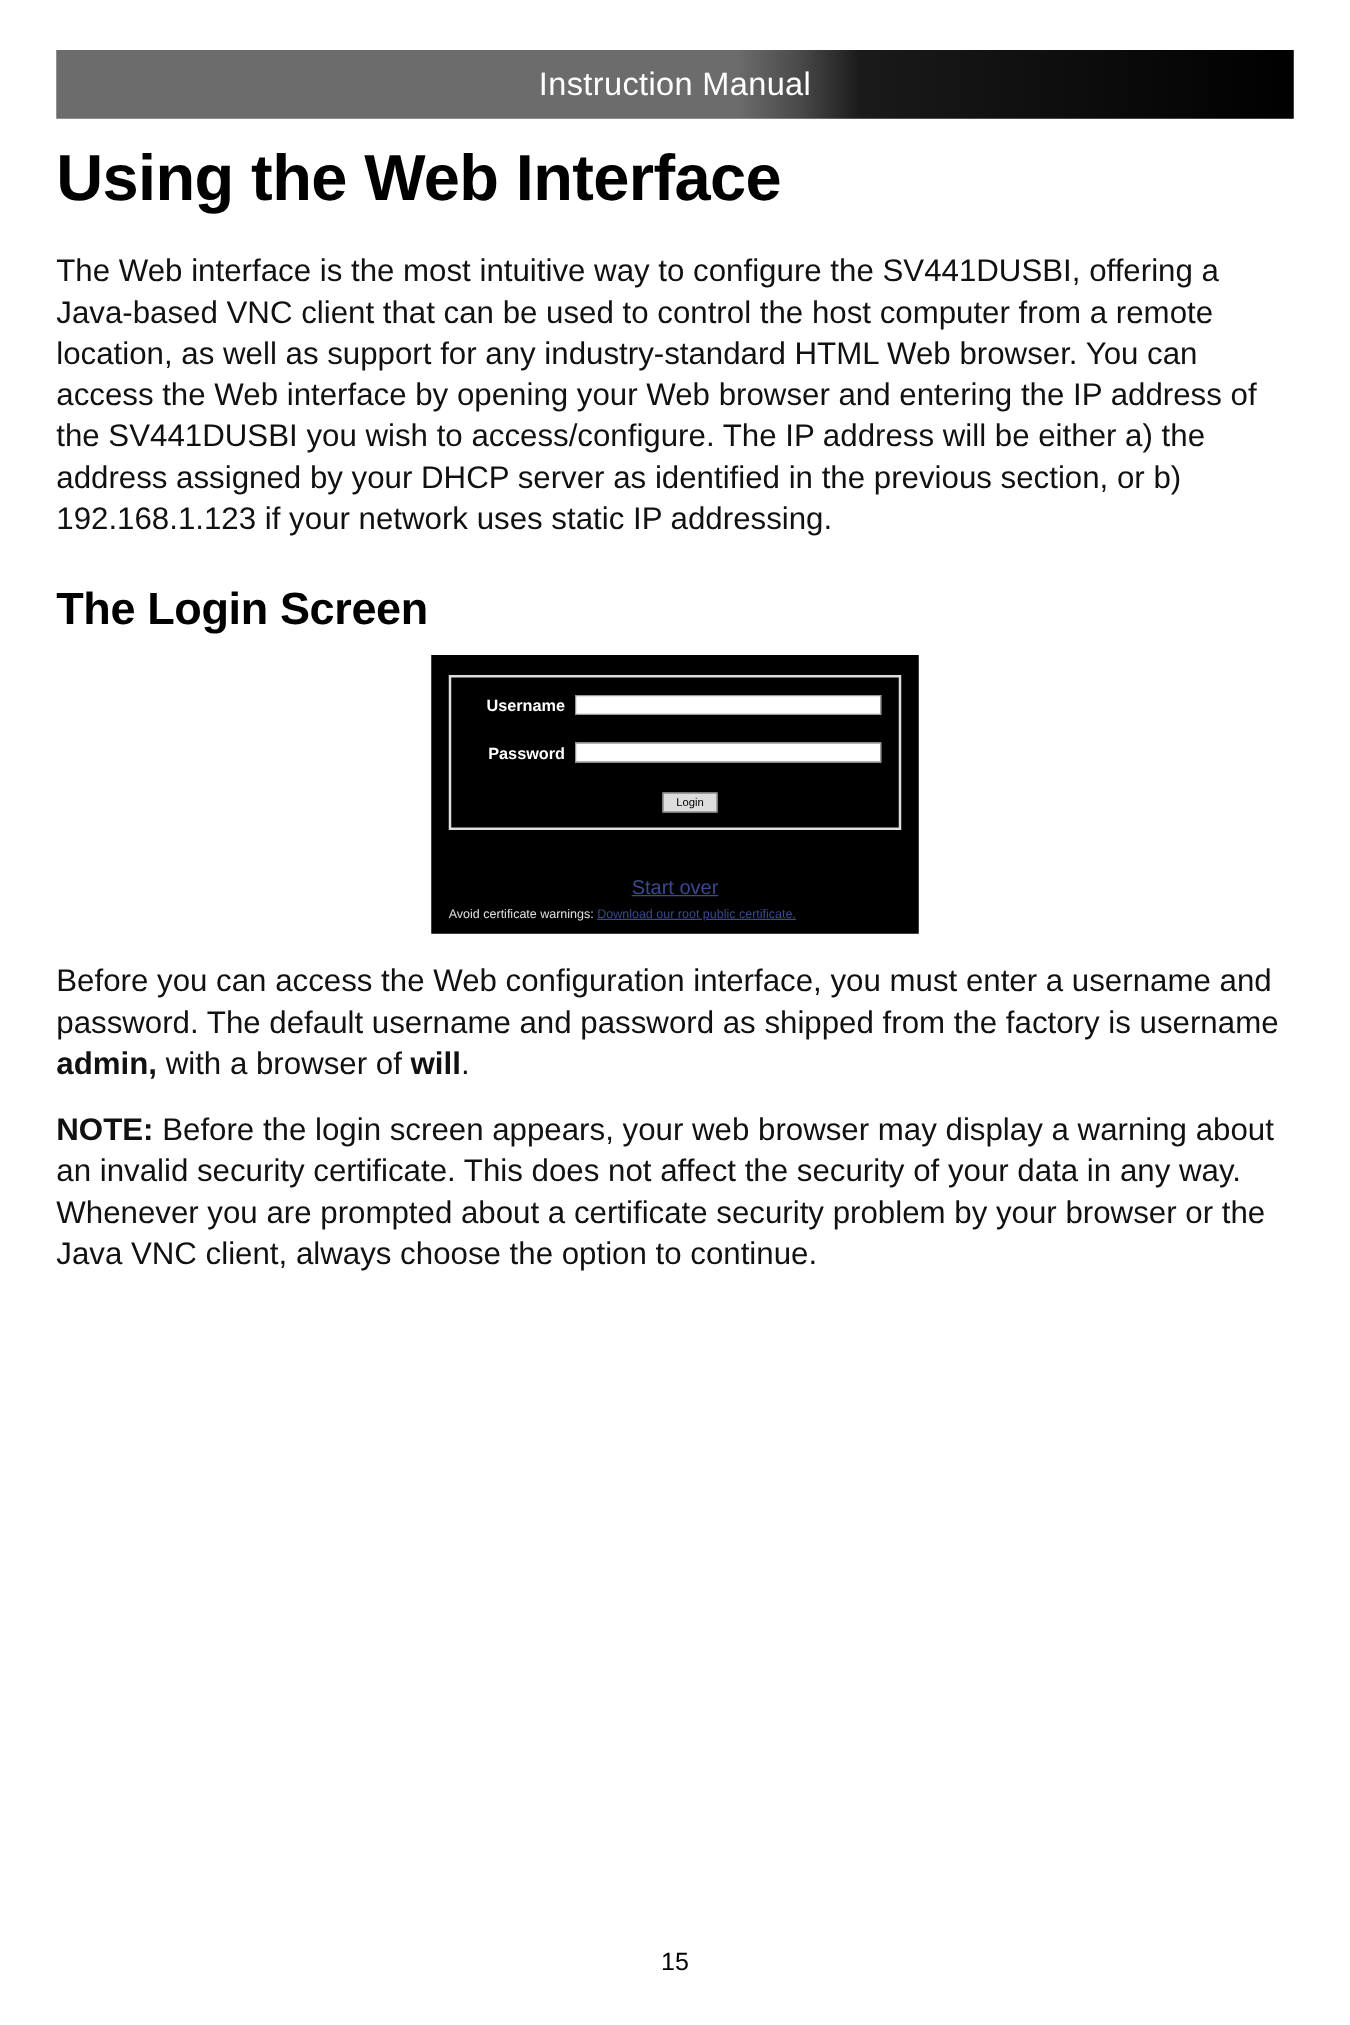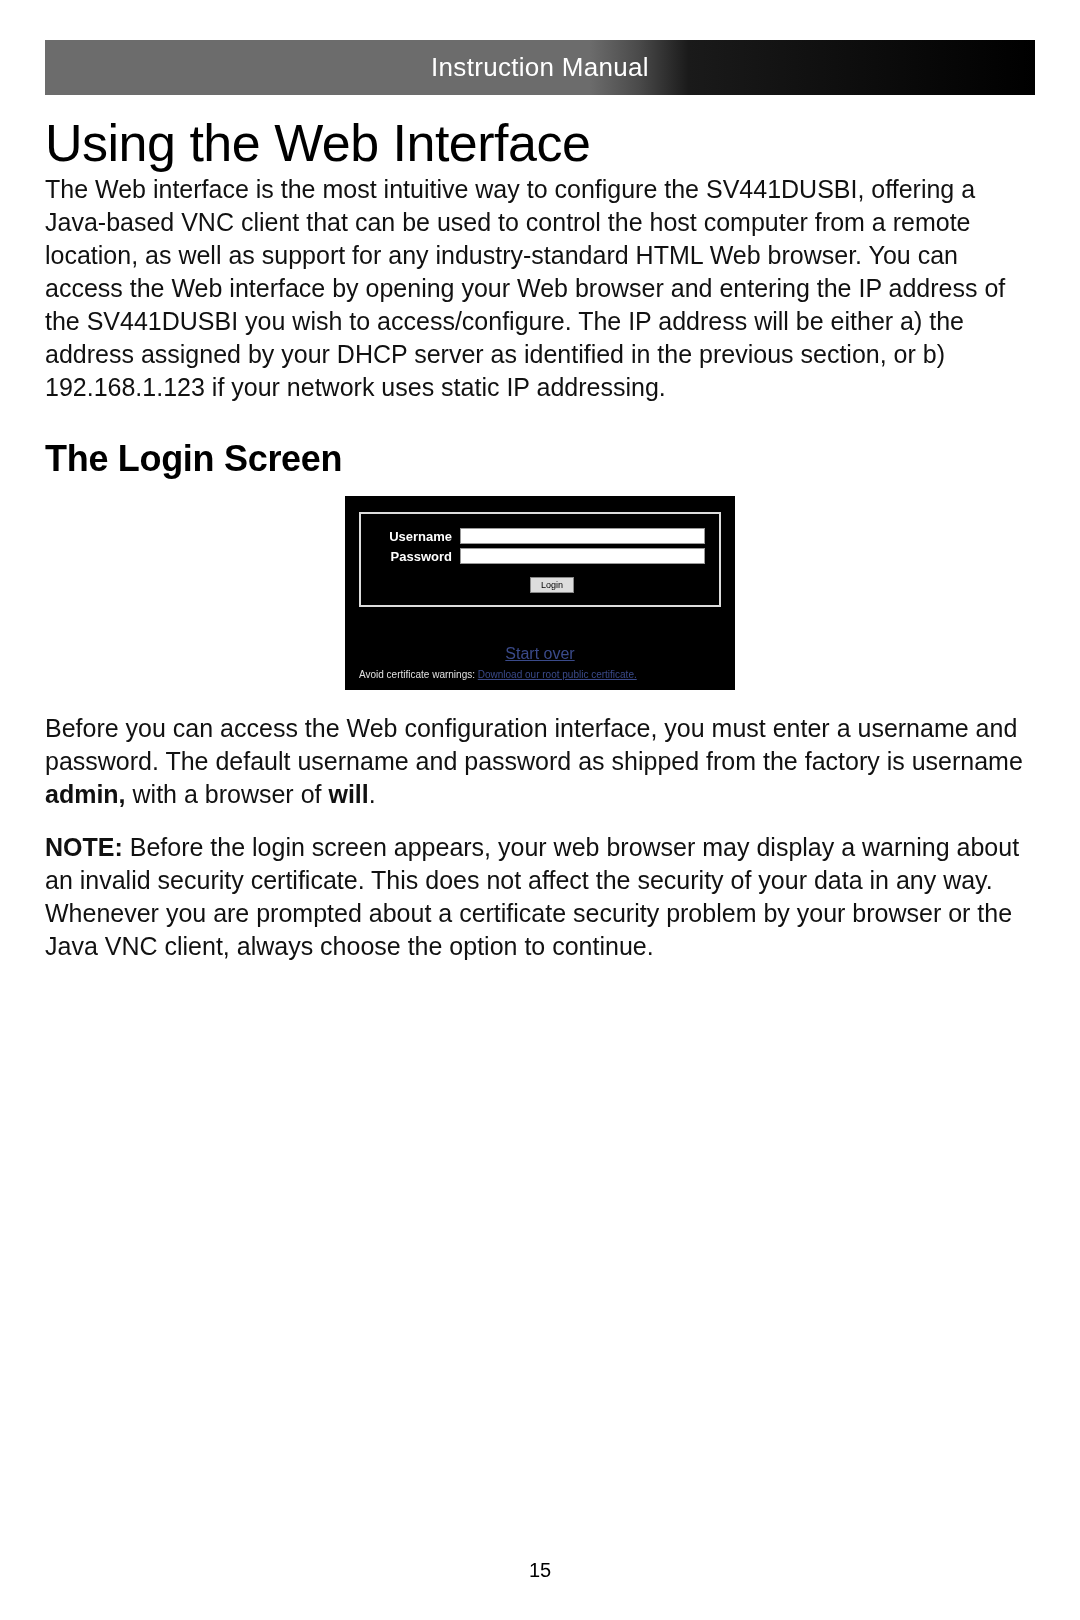--- a/index.html
+++ b/index.html
@@ -23,23 +23,24 @@
   .header-bar span {
     color: #fff;
     font-size: 26px;
     font-family: 'Arial Narrow', Arial, sans-serif;
     font-stretch: condensed;
     letter-spacing: 0.3px;
   }
   h1 {
     font-family: 'Arial Narrow', Arial, sans-serif;
     font-stretch: condensed;
-    font-weight: normal;
+    font-weight: bold;
     font-size: 52px;
     letter-spacing: -0.5px;
+    margin-bottom: 28px;
   }
   p.body {
     font-size: 25px;
     line-height: 1.32;
     color: #111;
     margin-bottom: 26px;
     text-align: left;
   }
   h2 {
     font-family: 'Arial Narrow', Arial, sans-serif;
@@ -58,21 +59,21 @@
     font-family: Verdana, Arial, sans-serif;
   }
   .login-box {
     border: 2px solid #ddd;
     padding: 14px 14px 12px 14px;
     margin-bottom: 38px;
   }
   .login-row {
     display: flex;
     align-items: center;
-    margin-bottom: 4px;
+    margin-bottom: 22px;
   }
   .login-label {
     color: #fff;
     font-weight: bold;
     font-size: 13px;
     width: 85px;
     text-align: right;
     padding-right: 8px;
   }
   .login-input {

